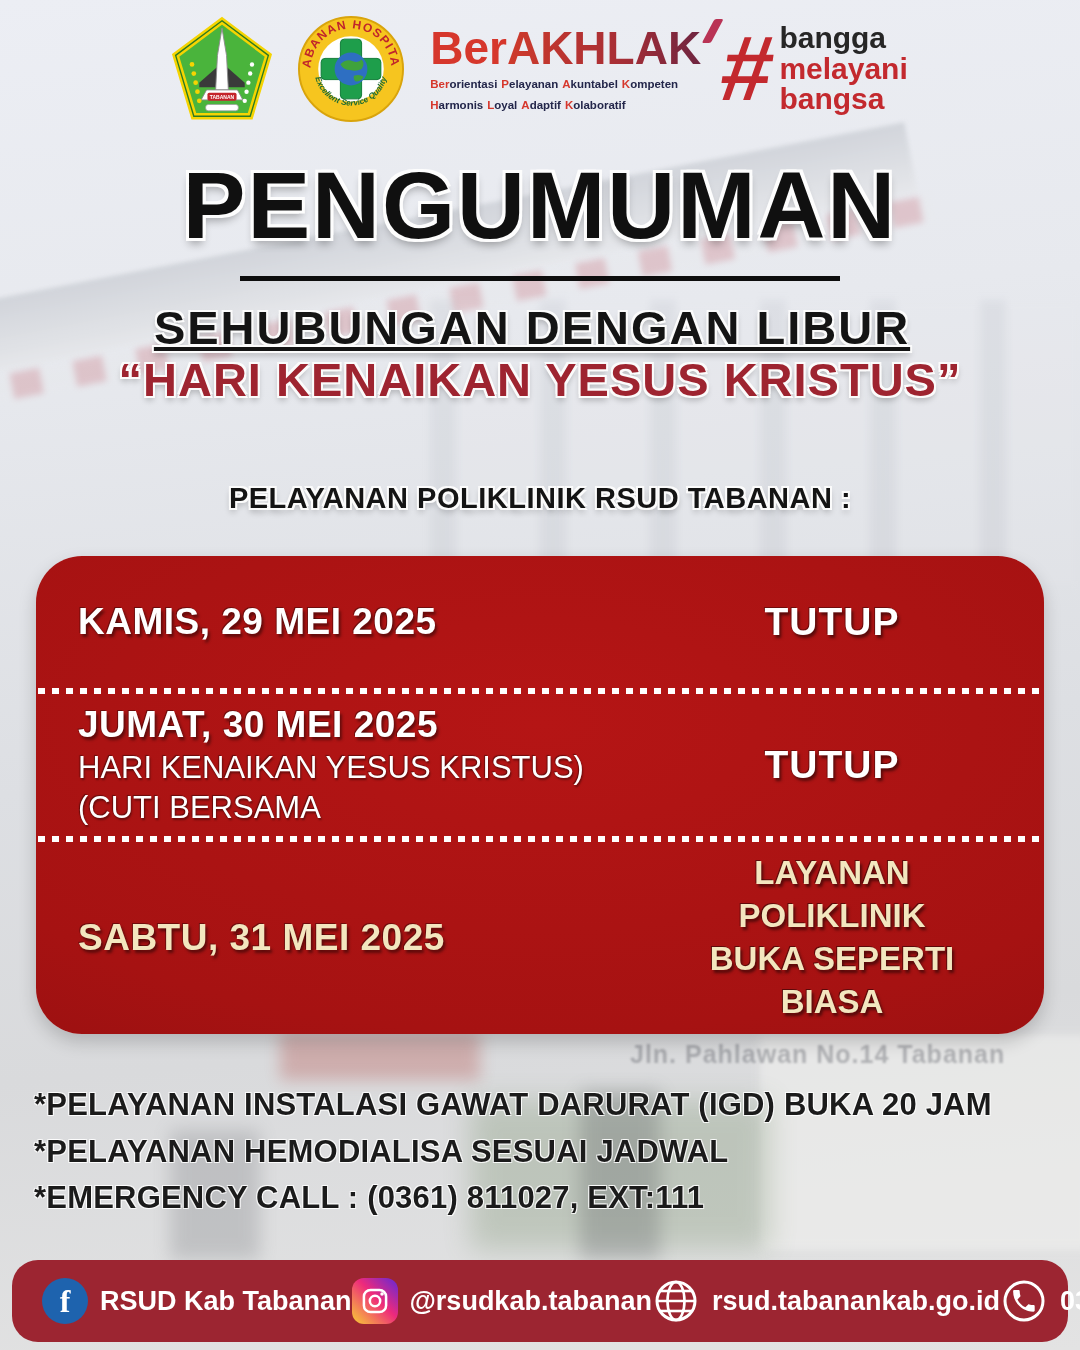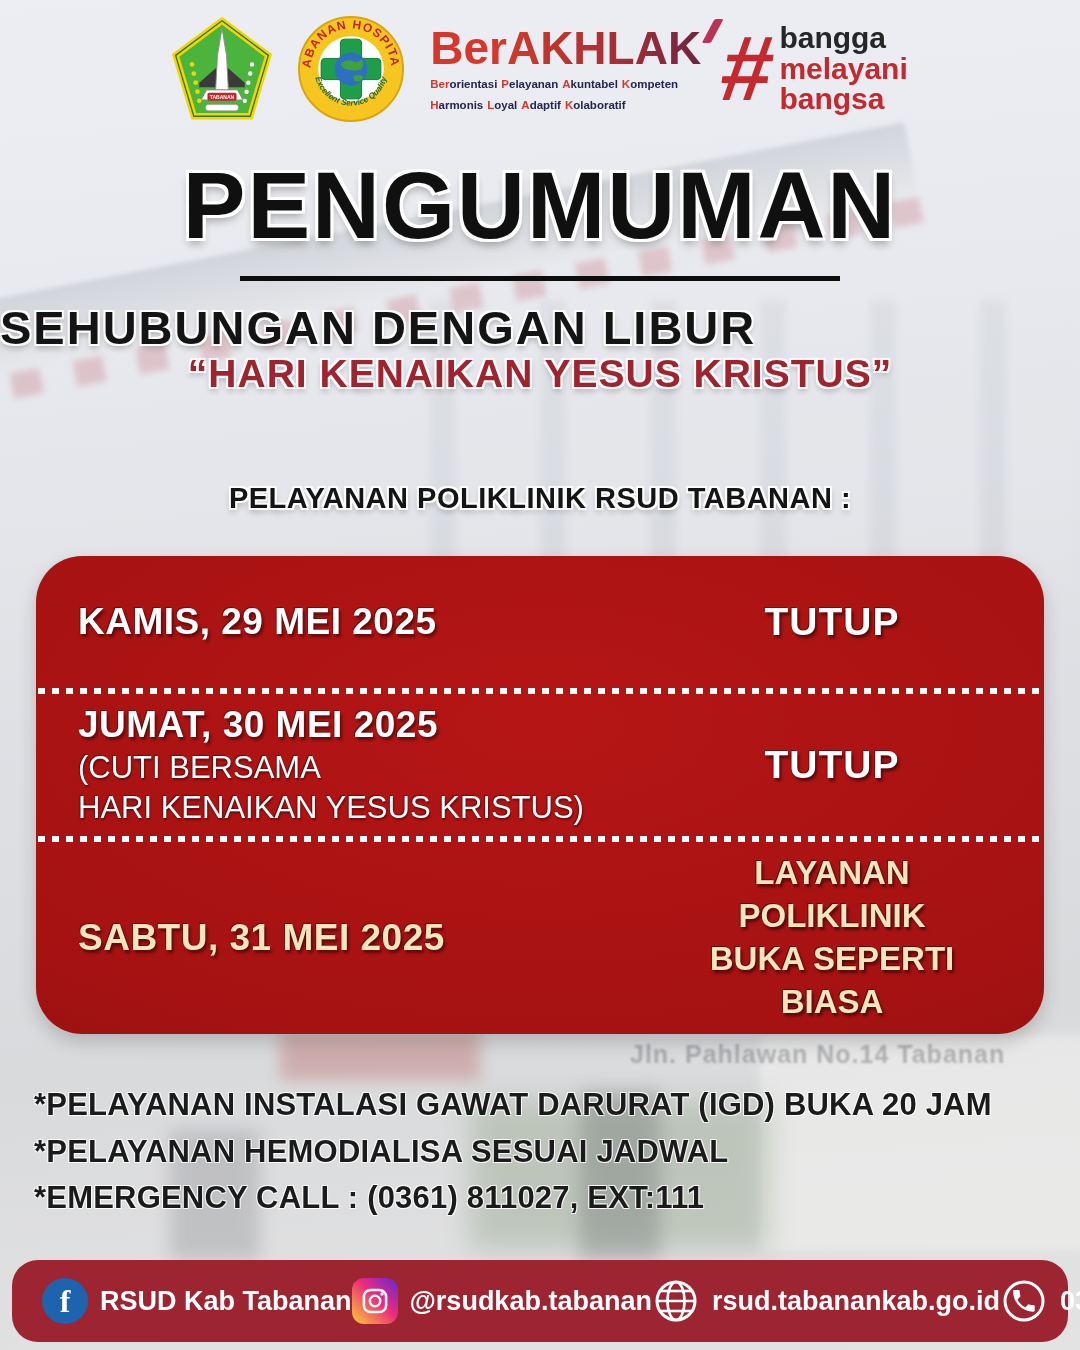--- a/index.html
+++ b/index.html
@@ -42,22 +42,22 @@
   .bangga-hash{font-size:92px; font-weight:900; color:#C3292E; line-height:.8; transform:skewX(-8deg); margin-right:6px;}
   .bangga-words{display:flex; flex-direction:column; line-height:1.02;}
   .bangga-words span{font-size:30px; font-weight:800;}
   .bw1{color:#262626;} .bw2,.bw3{color:#C3292E;}
   
   .outline-w{text-shadow:-3px -3px 0 #FDFDFD,3px -3px 0 #FDFDFD,-3px 3px 0 #FDFDFD,3px 3px 0 #FDFDFD,0 6px 8px rgba(0,0,0,.30);}
   .outline-w2{text-shadow:-2px -2px 0 #FBFBFB,2px -2px 0 #FBFBFB,-2px 2px 0 #FBFBFB,2px 2px 0 #FBFBFB,0 4px 6px rgba(0,0,0,.28);}
   .main-title{position:absolute; top:152px; left:0; right:0; text-align:center;
     font-size:94px; font-weight:800; letter-spacing:2px; color:#101010;}
   .title-underline{position:absolute; top:276px; left:240px; width:600px; height:5px; background:#0D0D0D;}
-  .line1{position:absolute; top:300px; left:0; right:16px; font-size:47px; font-weight:800; letter-spacing:2px; color:#141414;}
-  .line2{position:absolute; top:352px; left:0; right:0; text-align:center; font-size:39px; font-weight:800; letter-spacing:1px; color:#9E2430;}
+  .line1{position:absolute; top:300px; left:0; right:16px; text-align:center; font-size:47px; font-weight:800; letter-spacing:2px; color:#141414;text-decoration:underline;}
+  .line2{position:absolute; top:352px; left:0; right:0; text-align:center; font-size:47px; font-weight:800; letter-spacing:1px; color:#9E2430;}
   .line3{position:absolute; top:428px; left:0; right:0; text-align:center; font-size:44px; font-weight:800; letter-spacing:1px; color:#141414;}
   .line4{position:absolute; top:482px; left:0; right:0; text-align:center; font-size:29px; font-weight:800; letter-spacing:.5px; color:#141414;}
   
   .card{position:absolute; top:556px; left:36px; width:1008px; height:478px; border-radius:46px;
     background:radial-gradient(130% 130% at 50% 35%, #B51515 0%, #A61212 50%, #8A0E0F 92%, #7A0C0D 100%);
     box-shadow:0 8px 18px rgba(0,0,0,.18); display:flex; flex-direction:column;}
   .card-row{flex:1; display:flex; align-items:center; justify-content:space-between; padding:10px 42px;}
   .row-left{display:flex; flex-direction:column; gap:4px;}
   .row-right{width:340px; text-align:center;}
   .date{font-size:37px; font-weight:800; color:#FFFFFF; letter-spacing:.5px;
@@ -185,22 +185,22 @@
       <div class="row-right">
         <div class="status">TUTUP</div>
       </div>
     </div>
 
     <div class="dotted-sep"></div>
 
     <div class="card-row">
       <div class="row-left">
         <div class="date">JUMAT, 30 MEI 2025</div>
+        <div class="note">HARI KENAIKAN YESUS KRISTUS)</div>
         <div class="note">(CUTI BERSAMA</div>
-        <div class="note">HARI KENAIKAN YESUS KRISTUS)</div>
       </div>
       <div class="row-right">
         <div class="status">TUTUP</div>
       </div>
     </div>
 
     <div class="dotted-sep"></div>
 
     <div class="card-row cream">
       <div class="row-left">

